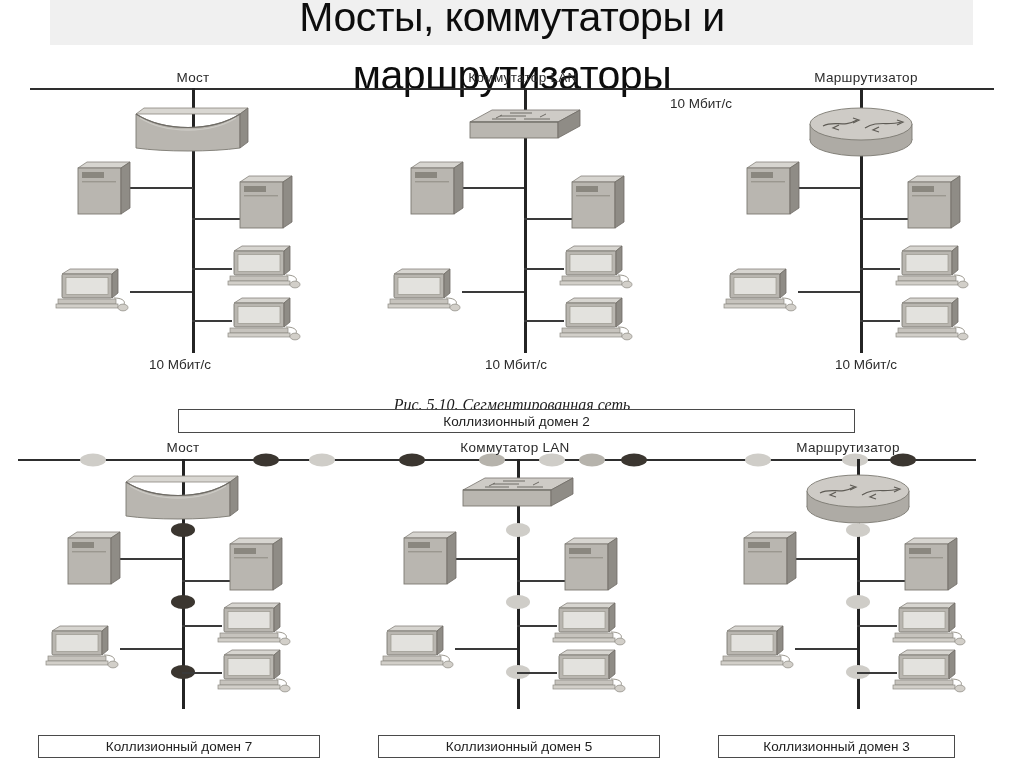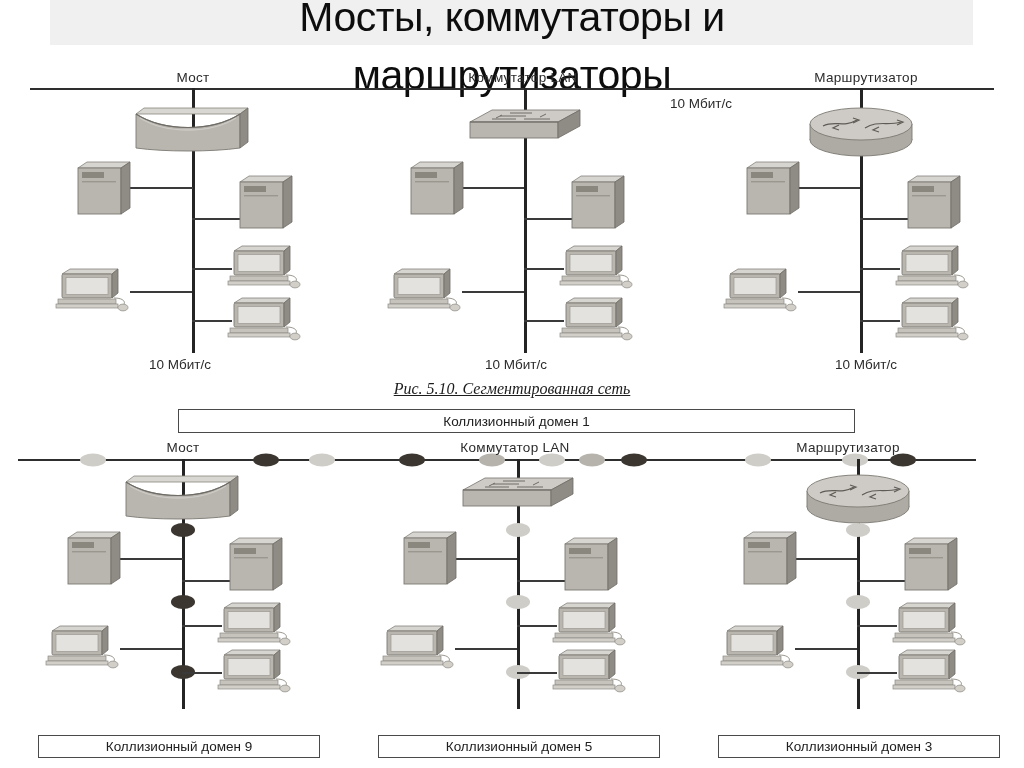--- a/index.html
+++ b/index.html
@@ -338,26 +338,26 @@
         <polygon points="56,6 62,1 62,25 56,30" fill="#8f8c86" stroke="#6e6b65" stroke-width="0.8"></polygon>
         <rect x="2" y="31" width="58" height="5" fill="#c6c3bd" stroke="#8d8a83" stroke-width="0.7"></rect>
         <rect x="0" y="36" width="62" height="4" fill="#d2cfc9" stroke="#8d8a83" stroke-width="0.7"></rect>
         <path d="M58,30 C70,30 70,36 66,38" fill="none" stroke="#9b988f" stroke-width="1"></path>
         <ellipse cx="67" cy="39.5" rx="5" ry="3.4" fill="#d2cfc9" stroke="#8d8a83" stroke-width="0.7"></ellipse>
       </svg>
     </div>
 
     <div class="speed-label" style="left:866px;top:357px;">10 Мбит/с</div>
 
-    <div class="caption" style="top:380px;text-decoration:underline;">Рис. 5.10. Сегментированная сеть</div>
+    <div class="caption" style="top:396px;text-decoration:underline;">Рис. 5.10. Сегментированная сеть</div>
   </div>
 
   <div>
 
-    <div class="domain-box" style="left:178px;top:409px;width:677px;height:24px;">Коллизионный домен 1</div>
+    <div class="domain-box" style="left:178px;top:409px;width:677px;height:24px;">Коллизионный домен 2</div>
 
     <div class="bus" style="left:18px;top:459px;width:958px;"></div>
 
     <div class="marker light" style="left:93px;top:460px;"></div>
     <div class="marker dark" style="left:266px;top:460px;"></div>
     <div class="marker light" style="left:322px;top:460px;"></div>
     <div class="marker dark" style="left:412px;top:460px;"></div>
     <div class="marker mid" style="left:492px;top:460px;"></div>
     <div class="marker light" style="left:552px;top:460px;"></div>
     <div class="marker mid" style="left:592px;top:460px;"></div>
@@ -609,18 +609,18 @@
         <rect x="6" y="6" width="50" height="24" rx="1.5" fill="#b9b6b0" stroke="#7c7972" stroke-width="0.9"></rect>
         <rect x="10" y="9.5" width="42" height="17" fill="#e3e2de" stroke="#9b988f" stroke-width="0.7"></rect>
         <polygon points="56,6 62,1 62,25 56,30" fill="#8f8c86" stroke="#6e6b65" stroke-width="0.8"></polygon>
         <rect x="2" y="31" width="58" height="5" fill="#c6c3bd" stroke="#8d8a83" stroke-width="0.7"></rect>
         <rect x="0" y="36" width="62" height="4" fill="#d2cfc9" stroke="#8d8a83" stroke-width="0.7"></rect>
         <path d="M58,30 C70,30 70,36 66,38" fill="none" stroke="#9b988f" stroke-width="1"></path>
         <ellipse cx="67" cy="39.5" rx="5" ry="3.4" fill="#d2cfc9" stroke="#8d8a83" stroke-width="0.7"></ellipse>
       </svg>
     </div>
 
-    <div class="domain-box" style="left:38px;top:735px;width:282px;height:23px;">Коллизионный домен 9</div>
+    <div class="domain-box" style="left:38px;top:735px;width:282px;height:23px;">Коллизионный домен 7</div>
     <div class="domain-box" style="left:378px;top:735px;width:282px;height:23px;">Коллизионный домен 5</div>
-    <div class="domain-box" style="left:718px;top:735px;width:282px;height:23px;">Коллизионный домен 3</div>
+    <div class="domain-box" style="left:718px;top:735px;width:237px;height:23px;">Коллизионный домен 3</div>
   </div>
 
 </div>
 
 </body></html>

